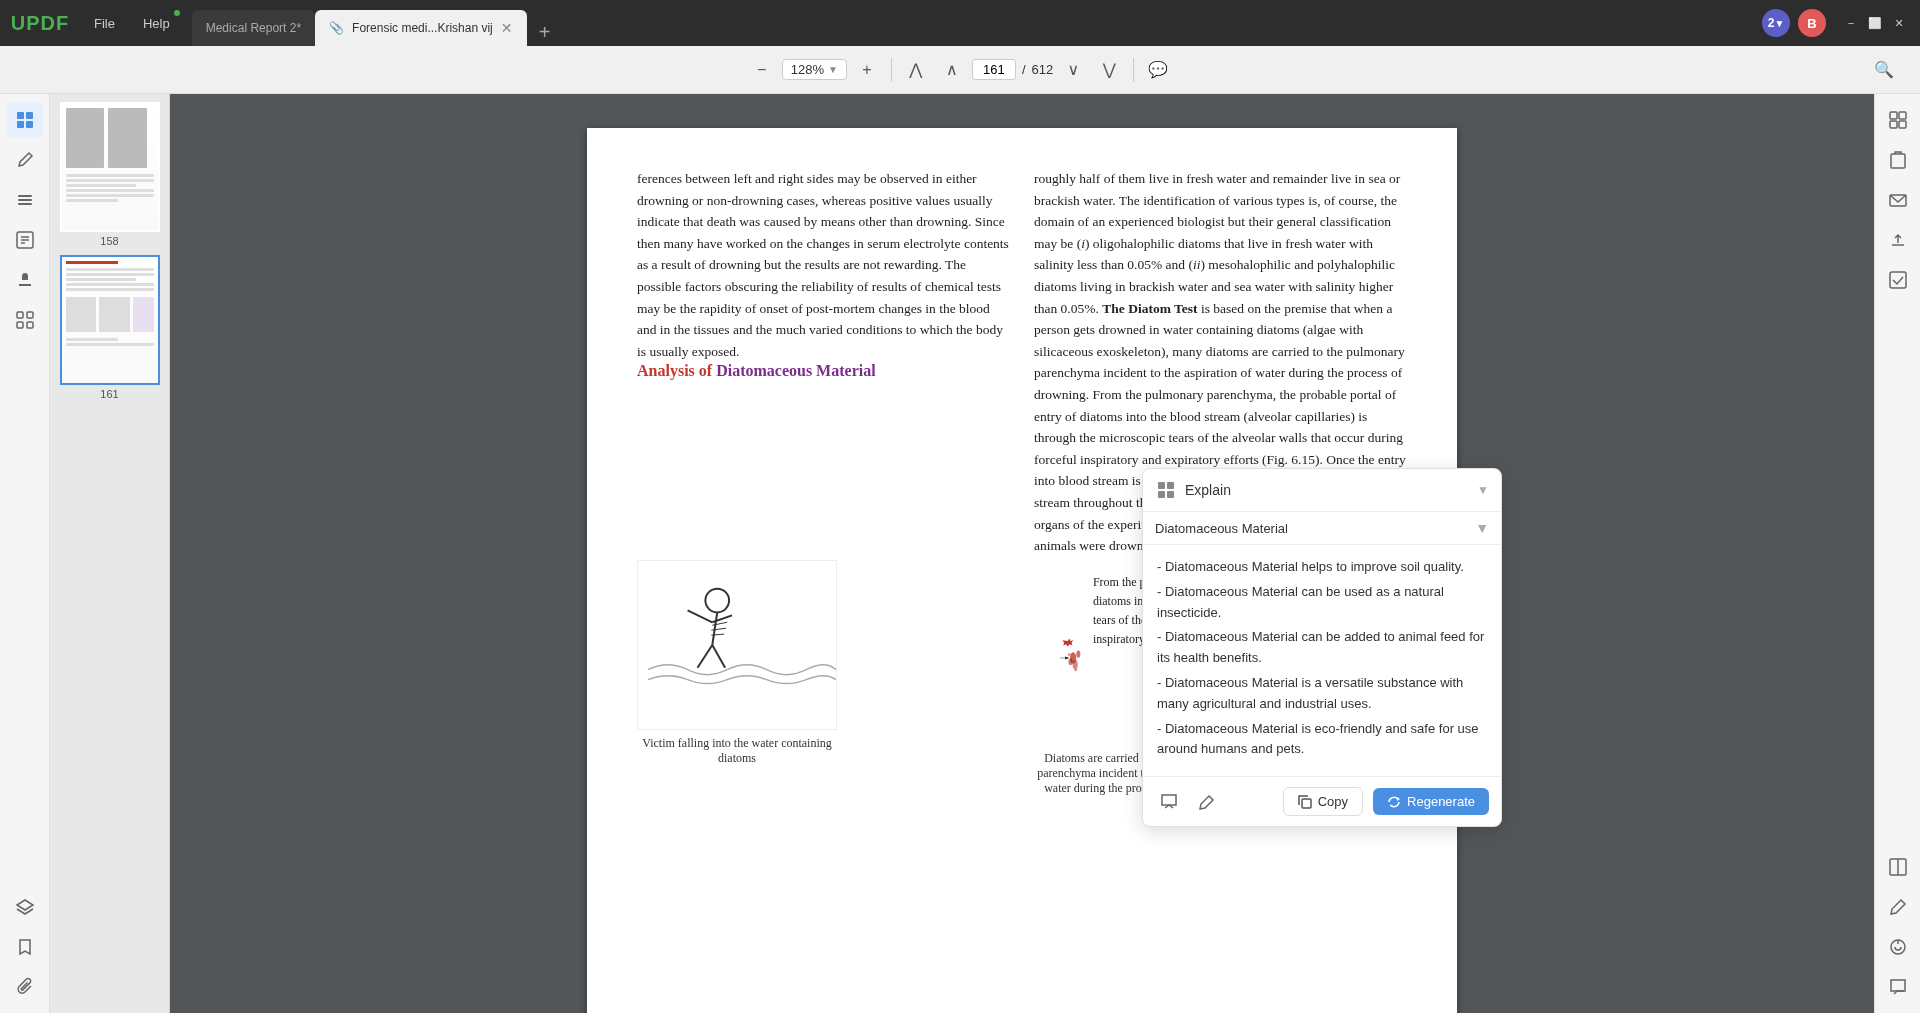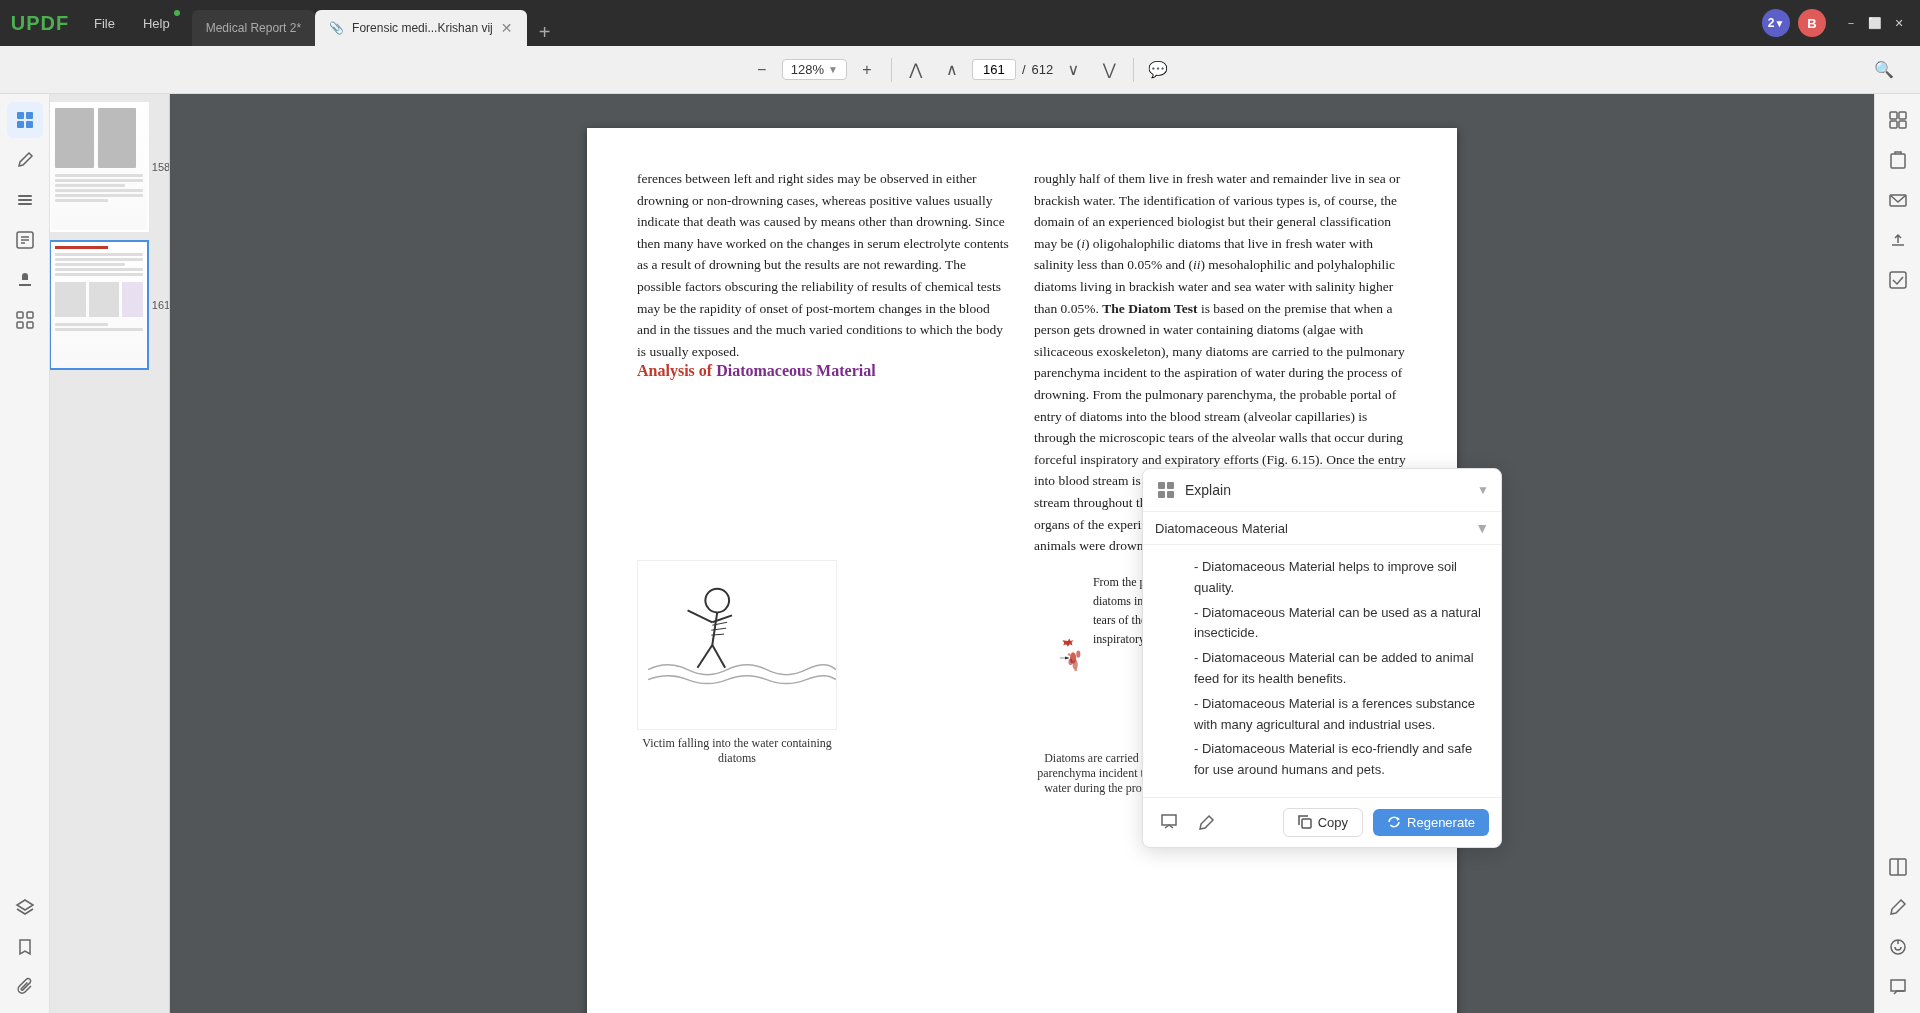--- a/index.html
+++ b/index.html
@@ -233,20 +233,21 @@
       display: flex;
       flex-direction: column;
       align-items: center;
       padding: 8px 4px;
       gap: 8px;
       flex-shrink: 0;
       border-right: 1px solid #d0d0d0;
     }
     .thumb-item {
       display: flex;
+      flex-direction: column;
       align-items: center;
       gap: 3px;
       cursor: pointer;
     }
     .thumb-img {
       width: 100px;
       height: 130px;
       background: white;
       border: 2px solid transparent;
       overflow: hidden;
@@ -364,21 +365,20 @@
       cursor: pointer;
     }
     .ai-content {
       padding: 12px 14px;
       font-size: 13px;
       color: #333;
       line-height: 1.6;
     }
     .ai-bullet {
       margin-bottom: 4px;
-      margin-left: 37px;
     }
     .ai-footer {
       display: flex;
       align-items: center;
       padding: 10px 12px;
       border-top: 1px solid #eee;
       gap: 10px;
     }
     .ai-footer-icon {
       width: 28px;
@@ -729,21 +729,21 @@
           <span class="ai-popup-arrow">▼</span>
         </div>
         <div class="ai-input-row">
           <span class="ai-input-text">Diatomaceous Material</span>
           <span class="ai-input-clear">▼</span>
         </div>
         <div class="ai-content">
           <div class="ai-bullet">- Diatomaceous Material helps to improve soil quality.</div>
           <div class="ai-bullet">- Diatomaceous Material can be used as a natural insecticide.</div>
           <div class="ai-bullet">- Diatomaceous Material can be added to animal feed for its health benefits.</div>
-          <div class="ai-bullet">- Diatomaceous Material is a ferences substance with many agricultural and industrial uses.</div>
+          <div class="ai-bullet">- Diatomaceous Material is a versatile substance with many agricultural and industrial uses.</div>
           <div class="ai-bullet">- Diatomaceous Material is eco-friendly and safe for use around humans and pets.</div>
         </div>
         <div class="ai-footer">
           <div class="ai-footer-icon">
             <svg width="18" height="18" viewBox="0 0 18 18">
                 <path d="M2 2h14v10H2z" fill="none" stroke="#666" stroke-width="1.5" rx="2"></path>
                 <line x1="5" y1="15" x2="9" y2="12" stroke="#666" stroke-width="1.5"></line>
                 <line x1="13" y1="15" x2="9" y2="12" stroke="#666" stroke-width="1.5"></line>
               </svg>
           </div>

